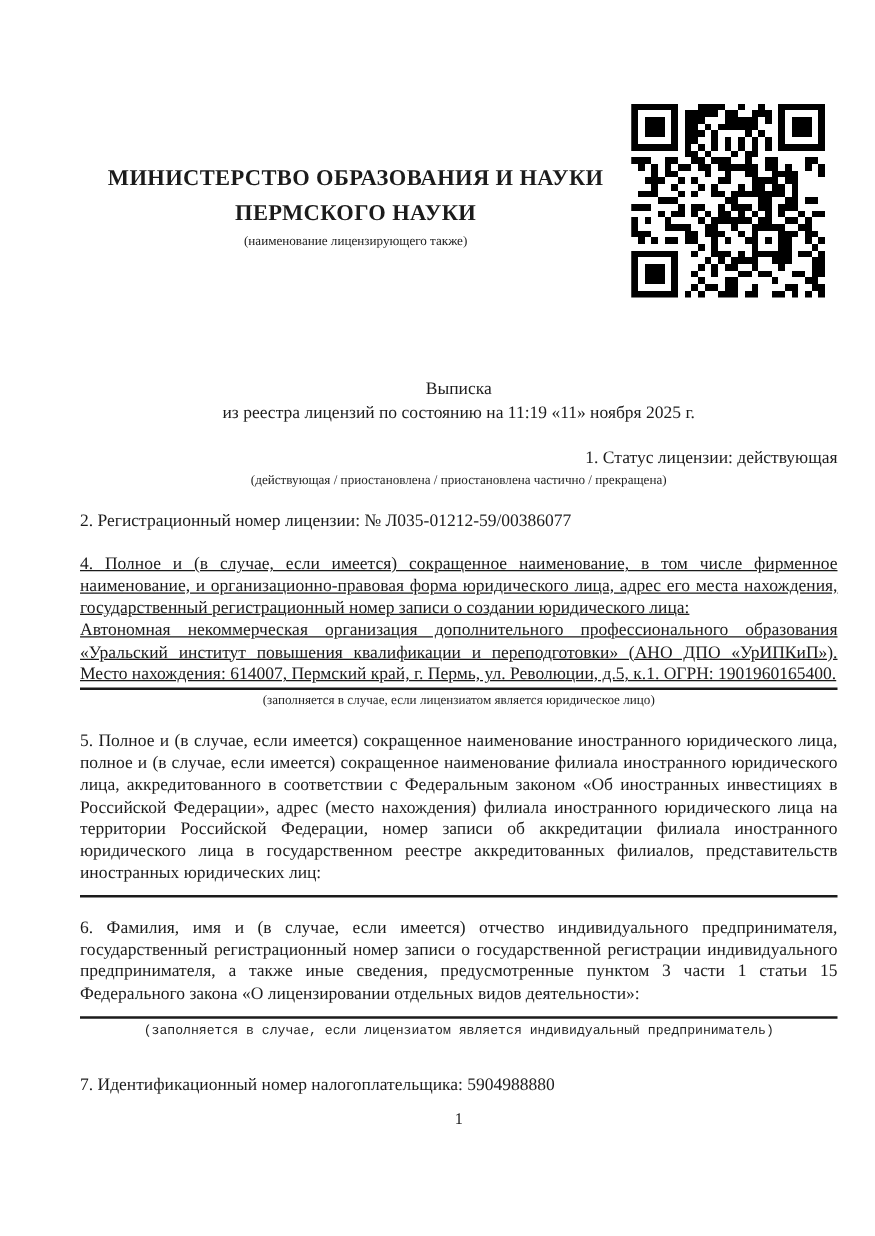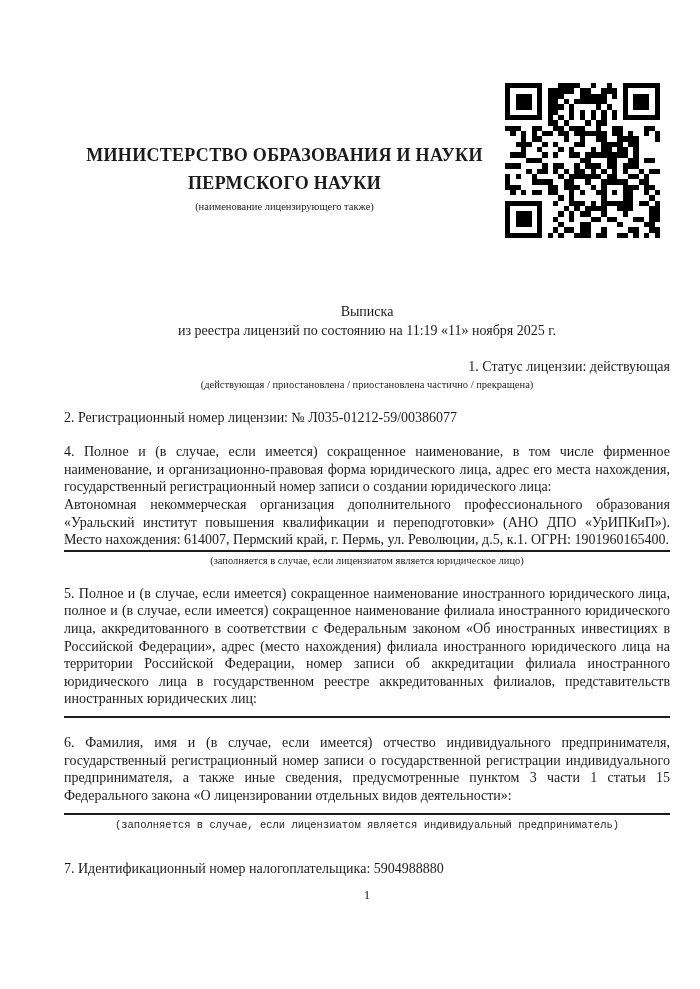--- a/index.html
+++ b/index.html
@@ -8,21 +8,21 @@
     width: 700px;
     height: 989px;
     background: #ffffff;
     font-family: "Liberation Serif", "DejaVu Serif", serif;
     color: #1b1b1b;
     overflow: hidden;
   }
   .header-block {
     position: absolute;
     left: 64px;
-    top: 141px;
+    top: 128px;
     width: 441px;
     text-align: center;
   }
   .header-title {
     font-weight: bold;
     font-size: 18px;
     line-height: 28px;
     letter-spacing: 0.3px;
   }
   .header-sub {
@@ -50,21 +50,21 @@
   .hint {
     font-size: 10.5px;
     line-height: 13px;
     text-align: center;
     color: #1f1f1f;
   }
   .m-item1  { margin-top: 18px; text-align: right; }
   .m-hint1  { margin-top: 2px; }
   .m-item2  { margin-top: 18px; }
   .m-item3  { margin-top: 14px; }
-  .m-block4 { margin-top: 17px; }
+  .m-block4 { margin-top: 17px; text-decoration: underline; }
   .block4 { border-bottom: 2px solid #1b1b1b; padding-bottom: 1px; }
   .m-hint2  { margin-top: 2px; }
   .m-item5  { margin-top: 18px; }
   .field-line { border-top: 2px solid #1b1b1b; height: 0; width: 100%; }
   .m-fl5    { margin-top: 8px; }
   .m-hint3  { margin-top: 4px; }
   .m-item6  { margin-top: 16px; }
   .m-fl6    { margin-top: 9px; }
   .m-hint4  { margin-top: 4px; font-family: Liberation Mono, monospace; }
   .m-item7  { margin-top: 28px; }

